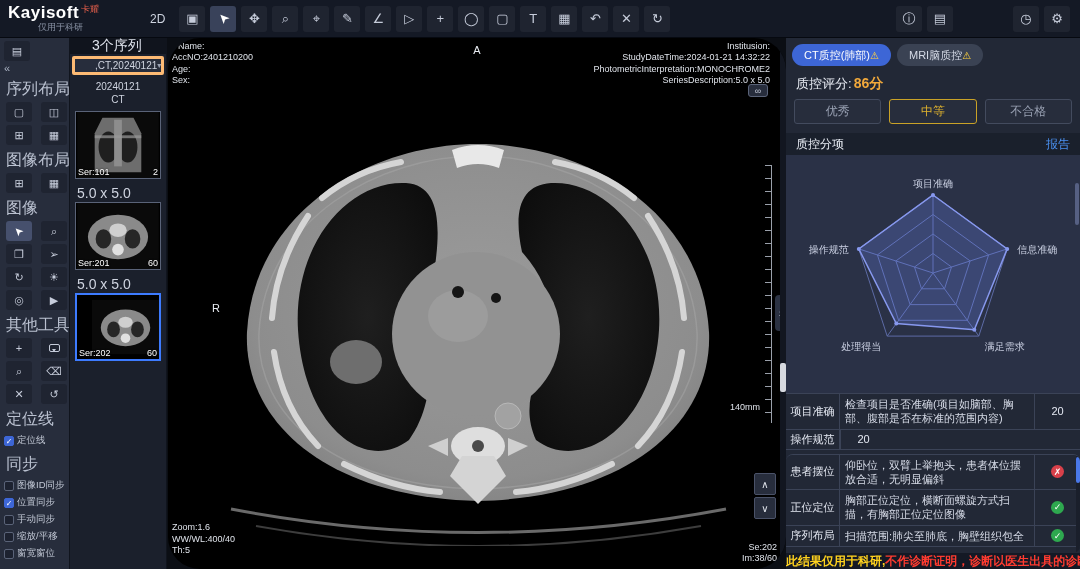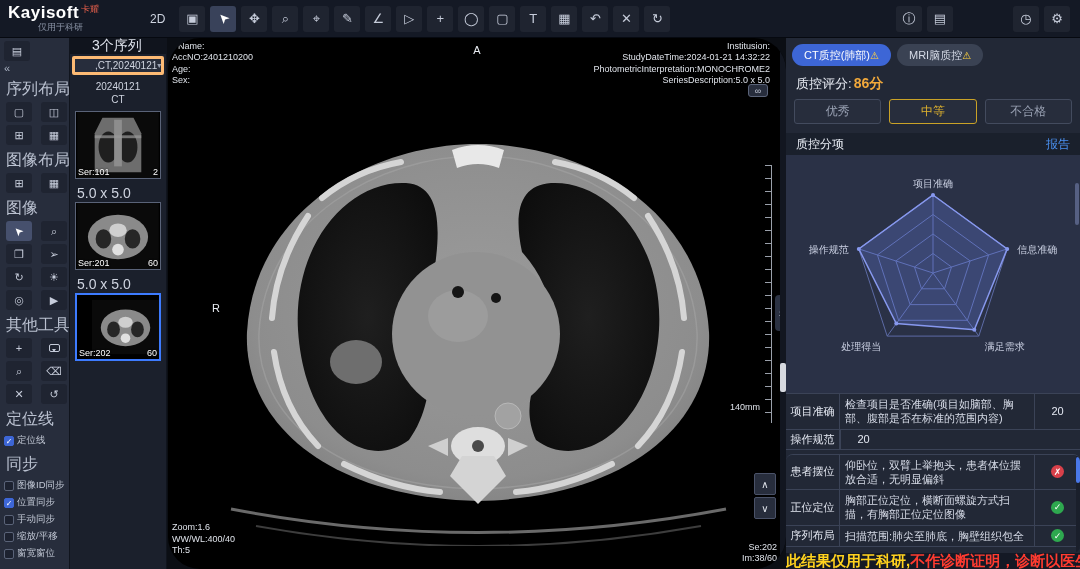--- a/index.html
+++ b/index.html
@@ -89,21 +89,21 @@
 .qrow{display:flex;align-items:stretch;border-bottom:1px solid #3b4357;background:#222836;}
 .qc1{width:54px;border-right:1px solid #3b4357;font-size:11px;color:#e4e8f2;display:flex;align-items:center;justify-content:center;text-align:center;padding:2px 1px;flex:none;}
 .qc2{flex:1;font-size:11px;color:#d6dbe7;padding:3px 5px;line-height:1.3;}
 .qc3{width:46px;border-left:1px solid #3b4357;display:flex;align-items:center;justify-content:center;font-size:11px;color:#e4e8f2;flex:none;}
 .qtable-scroll{position:relative;flex:1;overflow:hidden;margin-top:4px;border-top:1px solid #3b4357;border-radius:7px;}
 .tbl-scrollbar{position:absolute;right:0;top:0;bottom:0;width:4px;background:#1a1f2b;}
 .tbl-thumb{position:absolute;top:2px;right:0;width:4px;height:26px;background:#4a78e8;border-radius:2px;}
 .st{width:13px;height:13px;border-radius:50%;display:flex;align-items:center;justify-content:center;font-size:9px;color:#fff;}
 .st-ok{background:var(--ok-green,#2ea84f);}
 .st-bad{background:var(--bad-red,#d8404a);}
-.qc-disclaimer{height:16px;flex:none;display:flex;align-items:center;background:#141925;font-size:15px;font-weight:bold;white-space:nowrap;overflow:hidden;}
+.qc-disclaimer{height:16px;flex:none;display:flex;align-items:center;background:#141925;font-size:12px;font-weight:bold;white-space:nowrap;overflow:hidden;}
 .qc-disclaimer .y{color:#ffd21e;}
 .qc-disclaimer .r{color:#ff3b30;}
 </style>
 </head>
 <body>
 
 <div class="app">
 
   <header class="topbar">
     <div class="logo-wrap">

